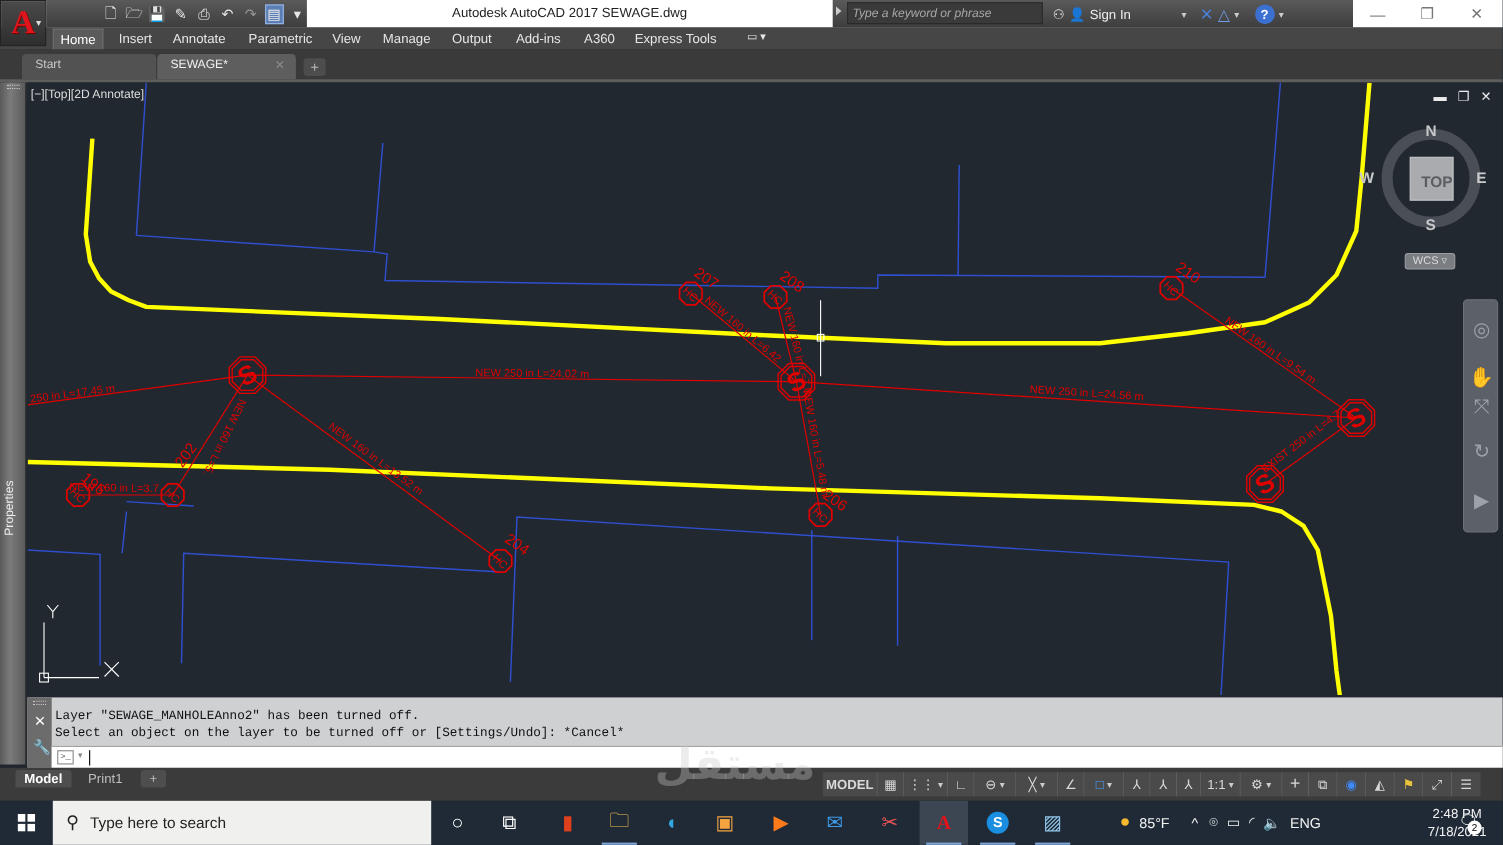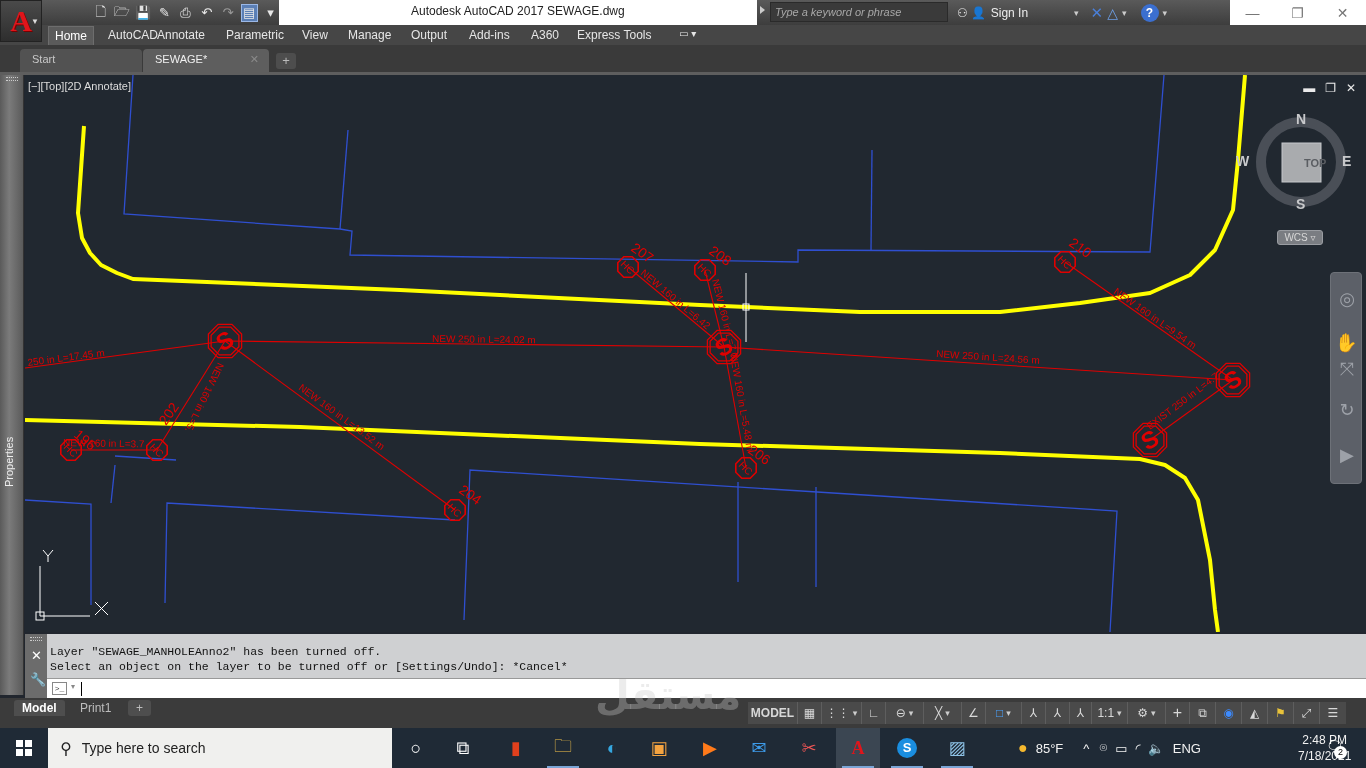--- a/index.html
+++ b/index.html
@@ -113,21 +113,21 @@
     <div class="win-ctrl">✕</div>
   </div>
 </div>
 <div id="app-btn">
   <span class="a">A</span>
   <span class="caret">▼</span>
 </div>
 
 <div id="ribbon">
   <div class="rtab active" style="left:48px">Home</div>
-  <div class="rtab" style="left:102px">AutoCAD</div>
+  <div class="rtab" style="left:102px">Insert</div>
   <div class="rtab" style="left:151px">Annotate</div>
   <div class="rtab" style="left:220px">Parametric</div>
   <div class="rtab" style="left:296px">View</div>
   <div class="rtab" style="left:342px">Manage</div>
   <div class="rtab" style="left:405px">Output</div>
   <div class="rtab" style="left:463px">Add-ins</div>
   <div class="rtab" style="left:525px">A360</div>
   <div class="rtab" style="left:571px">Express Tools</div>
   <div class="rtab" style="left:673px;font-size:10px">▭ ▾</div>
 </div>
@@ -282,21 +282,21 @@
     <span>▬</span>
     <span>❐</span>
     <span>✕</span>
   </div>
 
   <div id="viewcube">
     <svg width="98" height="98">
       <circle cx="49" cy="49" r="40" fill="none" stroke="#4a4f57" stroke-width="10"></circle>
       <rect x="30" y="30" width="39" height="39" fill="#a9abae" stroke="#c6c8cb"></rect>
     </svg>
-    <span style="position:absolute;left:52px;top:44px;font-size:11px;font-weight:bold;color:#5a5d62">TOP</span>
+    <span style="position:absolute;left:40px;top:44px;font-size:14px;font-weight:bold;color:#5a5d62">TOP</span>
     <span style="position:absolute;left:44px;top:-2px;font-size:14px;font-weight:bold;color:#c8c9cb">N</span>
     <span style="position:absolute;left:44px;top:83px;font-size:14px;font-weight:bold;color:#c8c9cb">S</span>
     <span style="position:absolute;left:-16px;top:40px;font-size:14px;font-weight:bold;color:#c8c9cb">W</span>
     <span style="position:absolute;left:90px;top:40px;font-size:14px;font-weight:bold;color:#c8c9cb">E</span>
   </div>
   <div id="wcs-btn"><span>WCS</span> ▿</div>
 
   <div id="navbar">
     <div class="nav-ic" style="top:14px">◎</div>
     <div class="nav-ic" style="top:58px">✋</div>

